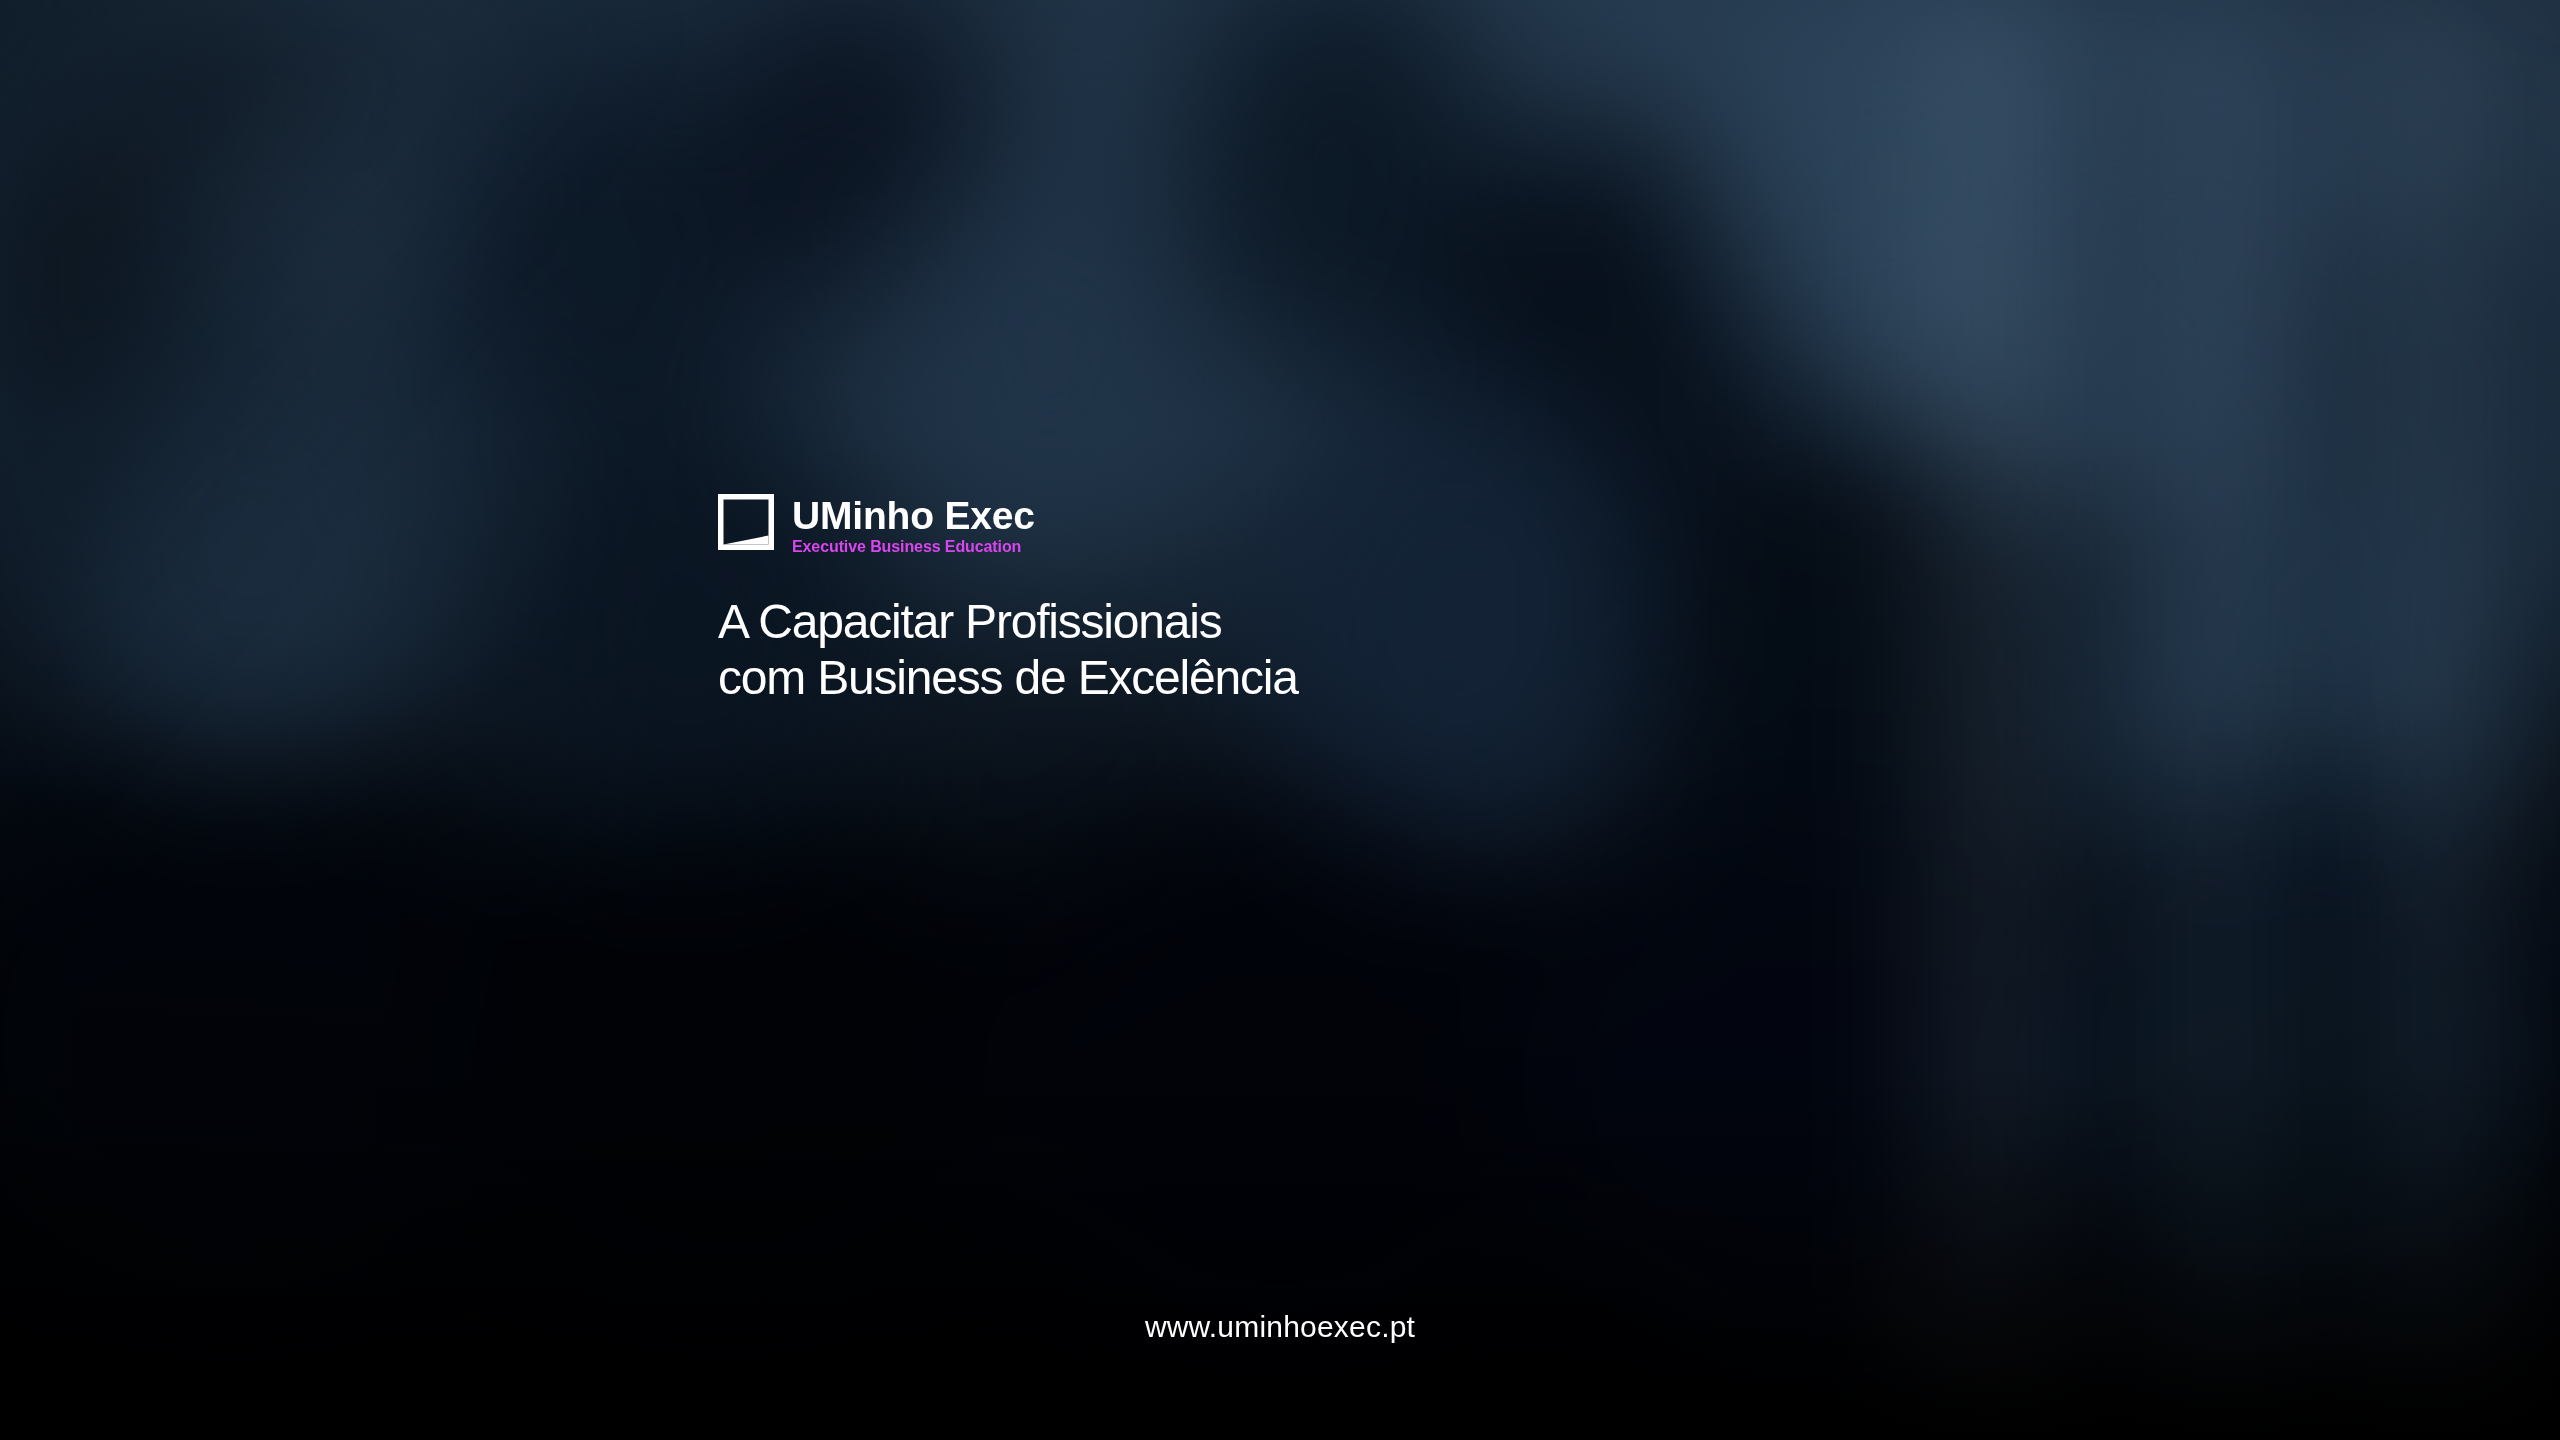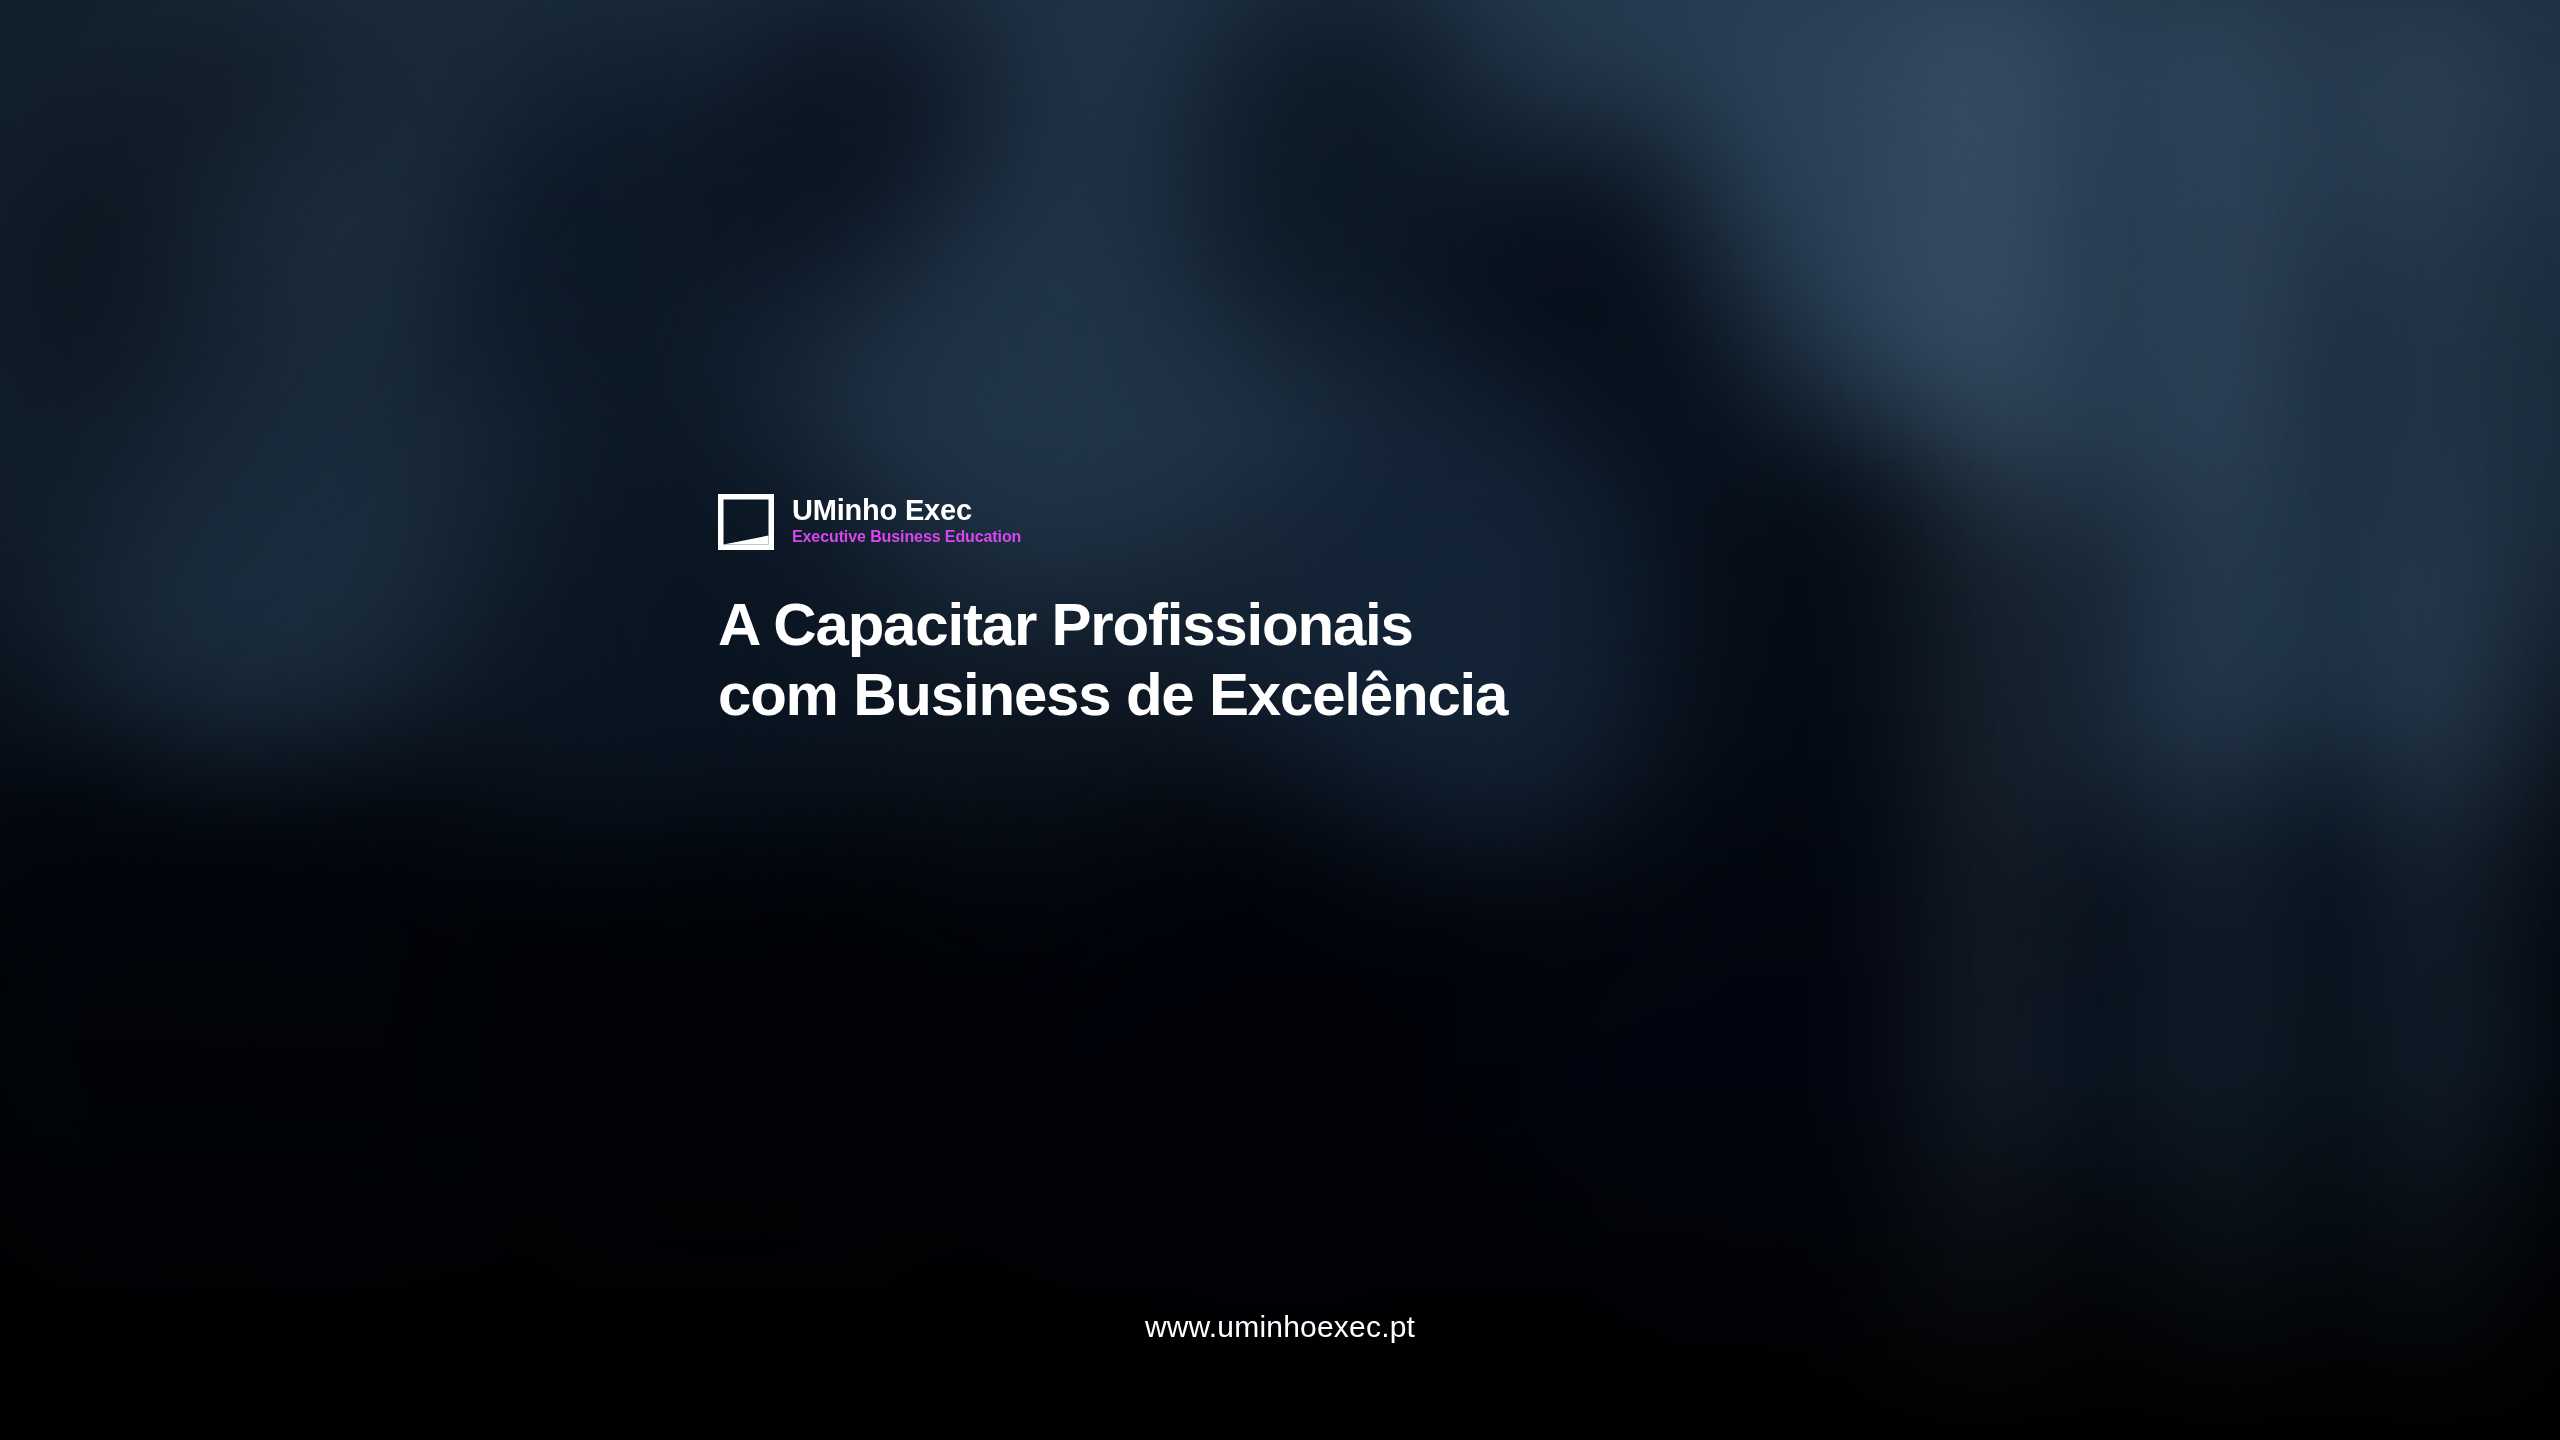--- a/index.html
+++ b/index.html
@@ -115,42 +115,42 @@
 
   .logo-words {
     display: flex;
     flex-direction: column;
     justify-content: center;
     padding-top: 1px;
   }
 
   .logo-name {
     color: #ffffff;
-    font-size: 29px;
+    font-size: 39px;
     font-weight: bold;
     line-height: 1.06;
     letter-spacing: -0.2px;
     white-space: nowrap;
   }
 
   .logo-tagline {
     color: #d946ef;
     font-size: 16px;
     font-weight: bold;
     line-height: 1.12;
     letter-spacing: -0.1px;
     white-space: nowrap;
     margin-top: 2px;
   }
 
   
   .headline {
     color: #ffffff;
-    font-size: 60px;
-    font-weight: bold;
+    font-size: 48px;
+    font-weight: normal;
     line-height: 1.17;
     letter-spacing: -1.2px;
   }
   .headline-line {
     display: block;
     white-space: nowrap;
   }
 
   
   .site-url {

